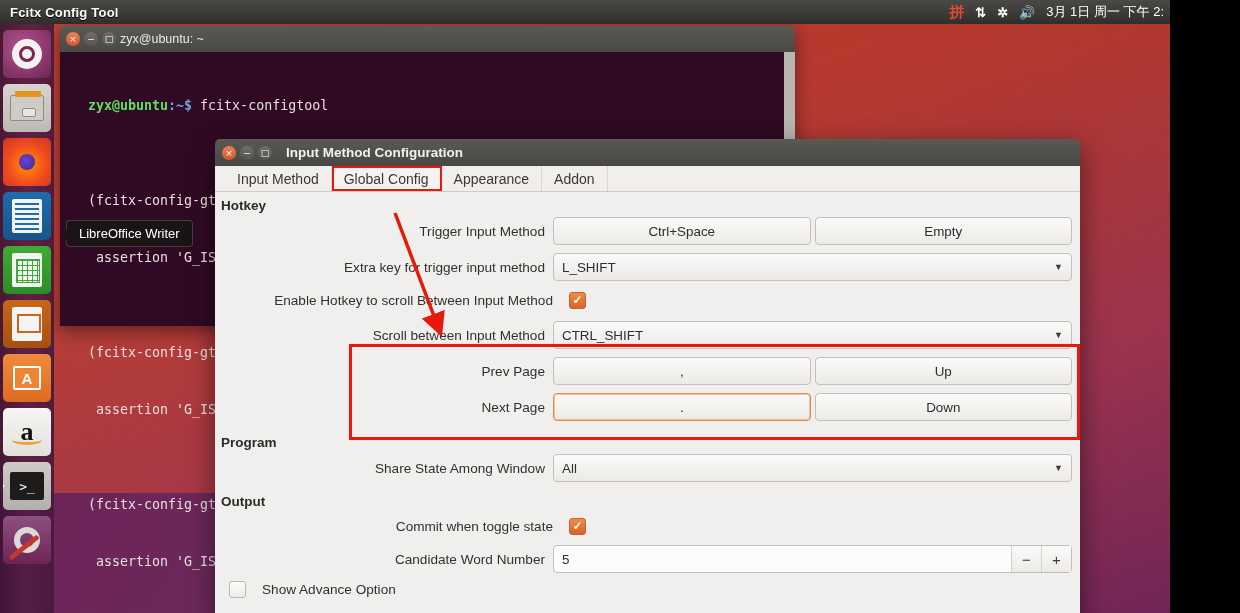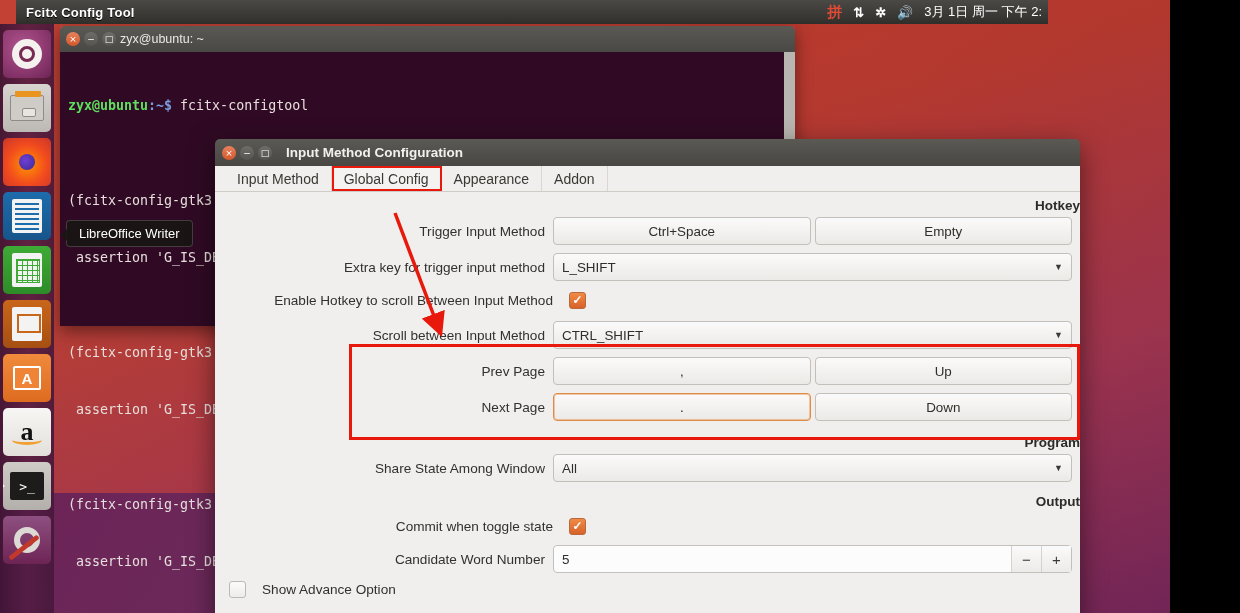--- a/index.html
+++ b/index.html
@@ -17,21 +17,21 @@
       linear-gradient(135deg, rgba(255,255,255,0.045) 0%, rgba(255,255,255,0) 48%, rgba(0,0,0,0.05) 100%),
       linear-gradient(165deg, #c0392b 0%, #b5392f 35%, #a03550 70%, #77275b 100%);
   }
   #desktop-lower {
     position: absolute; left: 0; bottom: 0; width: 500px; height: 120px;
     background: linear-gradient(120deg, #6d2357 0%, #6b2a5a 60%, #5f2350 100%);
   }
 
   
   #panel {
-    position: absolute; left: 16px; top: 0; width: 1032px; height: 24px;
+    position: absolute; left: 0; top: 0; width: 1170px; height: 24px;
     background: linear-gradient(180deg,#4a4945 0%,#3c3b37 55%,#2f2e2b 100%);
     color: #fff; display: flex; align-items: center;
     font-size: 13px; font-weight: bold; z-index: 60;
   }
   #panel .title { margin-left: 10px; letter-spacing: .2px; text-shadow: 0 1px 0 #000; }
   #panel .tray { margin-left: auto; display: flex; align-items: center; gap: 11px; padding-right: 6px; }
   .tray-ime { color: #e24a35; font-size: 15px; font-weight: bold; font-family: "DejaVu Sans", sans-serif; }
   .tray-ico { font-size: 13px; color: #fff; }
   .tray-clock { font-size: 13px; font-weight: normal; color: #fff; white-space: nowrap; }
 
@@ -89,21 +89,21 @@
     border-radius: 5px 5px 0 0; display:flex; align-items:center; padding-left:6px; }
   .wbtn { width:14px;height:14px;border-radius:50%;margin-right:4px;display:flex;align-items:center;justify-content:center;
     font-size:9px;color:#fff;font-family:"DejaVu Sans",sans-serif; }
   .wbtn.close{background:linear-gradient(180deg,#e8815d,#d4582a);}
   .wbtn.min{background:linear-gradient(180deg,#6f6d68,#56544f);}
   .wbtn.max{background:linear-gradient(180deg,#6f6d68,#56544f);}
   #term-title { color:#eae8e5; font-size:12.5px; }
   #term-body { height: 274px; background:#300a24; color:#e6e0dc; padding:6px 8px 0 8px;
     font-family:"DejaVu Sans Mono", monospace; font-size:13.3px; line-height:19px; white-space:pre; position:relative; }
   #term-scroll { position:absolute; right:0; top:0; width:11px; height:274px; background:#b9b6b1; }
-  .tline { white-space: pre; }
+  .tline { white-space: pre; margin-left: 20px; }
   .tprompt { color:#5ee05e; font-weight:bold; }
   .tpath { color:#7a9fe0; font-weight:bold; }
 
   
   #tooltip { position:absolute; left:66px; top:220px; z-index:40; background:rgba(25,22,20,0.92);
     color:#fff; font-size:13px; padding:5px 12px; border-radius:4px; border:1px solid rgba(255,255,255,.18); }
   #tooltip::before{content:"";position:absolute;left:-6px;top:8px;border-top:6px solid transparent;
     border-bottom:6px solid transparent;border-right:6px solid rgba(25,22,20,0.92);}
 
   
@@ -114,21 +114,21 @@
   #dlg-title { color:#f2f0ee; font-size:13.5px; font-weight:bold; margin-left:10px; }
   #dlg-body { height:458px; background:#f0efed; position:relative; }
 
   #tabbar { height:26px; display:flex; align-items:stretch; border-bottom:1px solid #cfccc8;
      background:#f0efed; padding-left:10px; }
   .tab { padding:3px 12px 2px 12px; font-size:14px; color:#3a3935; display:flex;align-items:center;
      border-right:1px solid #dad7d3; position:relative; }
   .tab.active { background:#f4f3f1; }
   .tab.hl { outline:2px solid #e8180c; outline-offset:-2px; z-index:2; }
 
-  .section-title { font-size:13.5px; font-weight:bold; color:#2c2b28; padding:6px 0 2px 6px;text-align:right; }
+  .section-title { font-size:13.5px; font-weight:bold; color:#2c2b28; padding:6px 0 2px 6px; }
   .row { display:flex; align-items:center; height:32px; margin-bottom:4px; }
   .row .lbl { width:338px; text-align:right; padding-right:8px; font-size:13.6px; color:#32312e; }
   .ctl { display:flex; gap:4px; flex:1; padding-right:8px; }
 
   .btn { flex:1; height:28px; border:1px solid #c3bfba; border-radius:4px;
     background:linear-gradient(180deg,#fbfafa 0%,#eceae7 100%); font-size:13.4px; color:#2f2e2b;
     display:flex;align-items:center;justify-content:center; }
   .btn.focus { border-color:#e08b46; box-shadow:0 0 0 1px rgba(224,139,70,.45) inset; }
   .combo { flex:1; height:28px; border:1px solid #c3bfba; border-radius:4px;
     background:linear-gradient(180deg,#fbfafa 0%,#eceae7 100%); font-size:13.4px; color:#2f2e2b;

